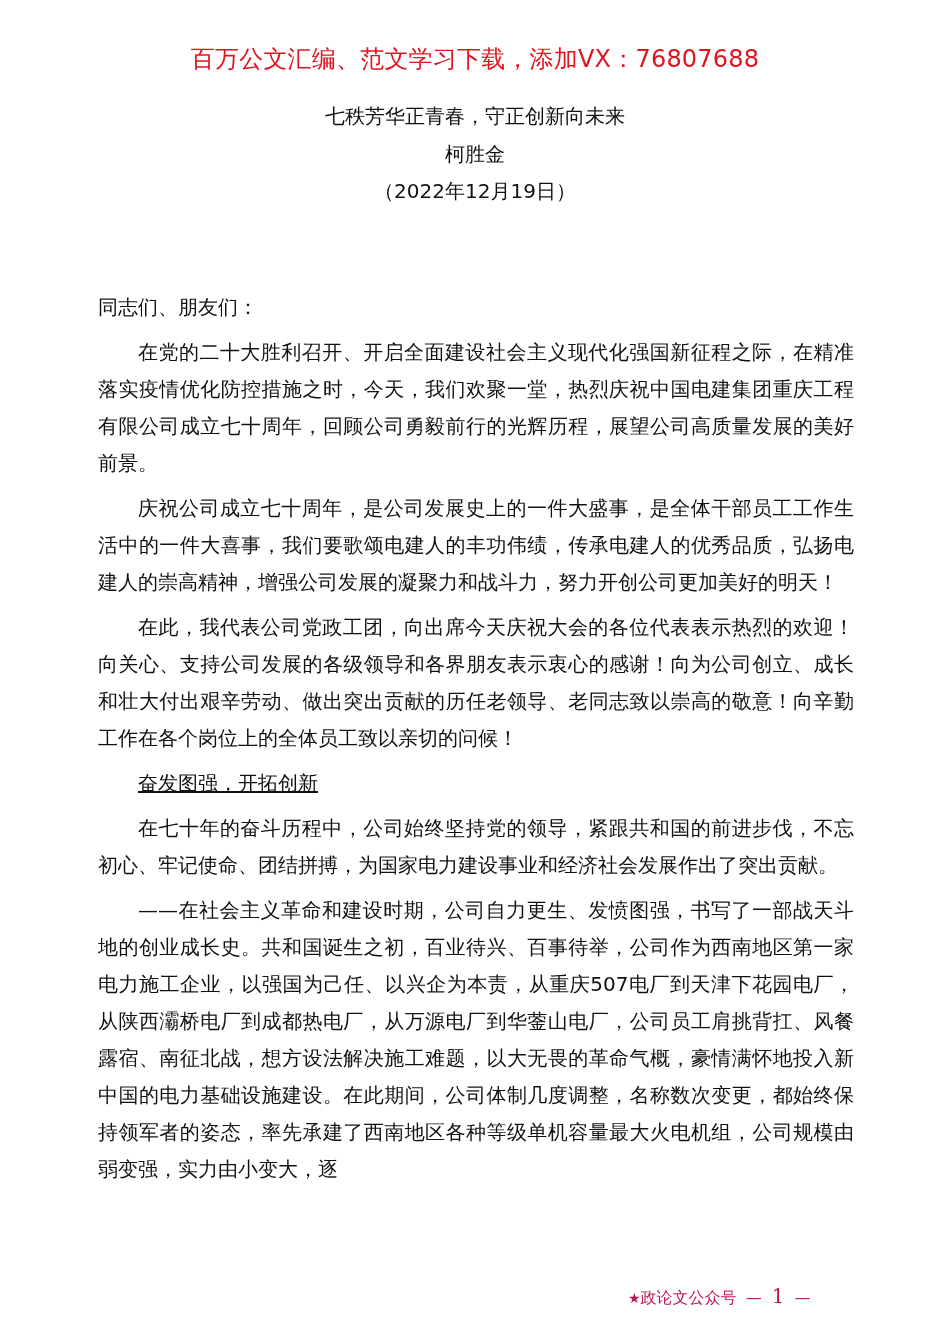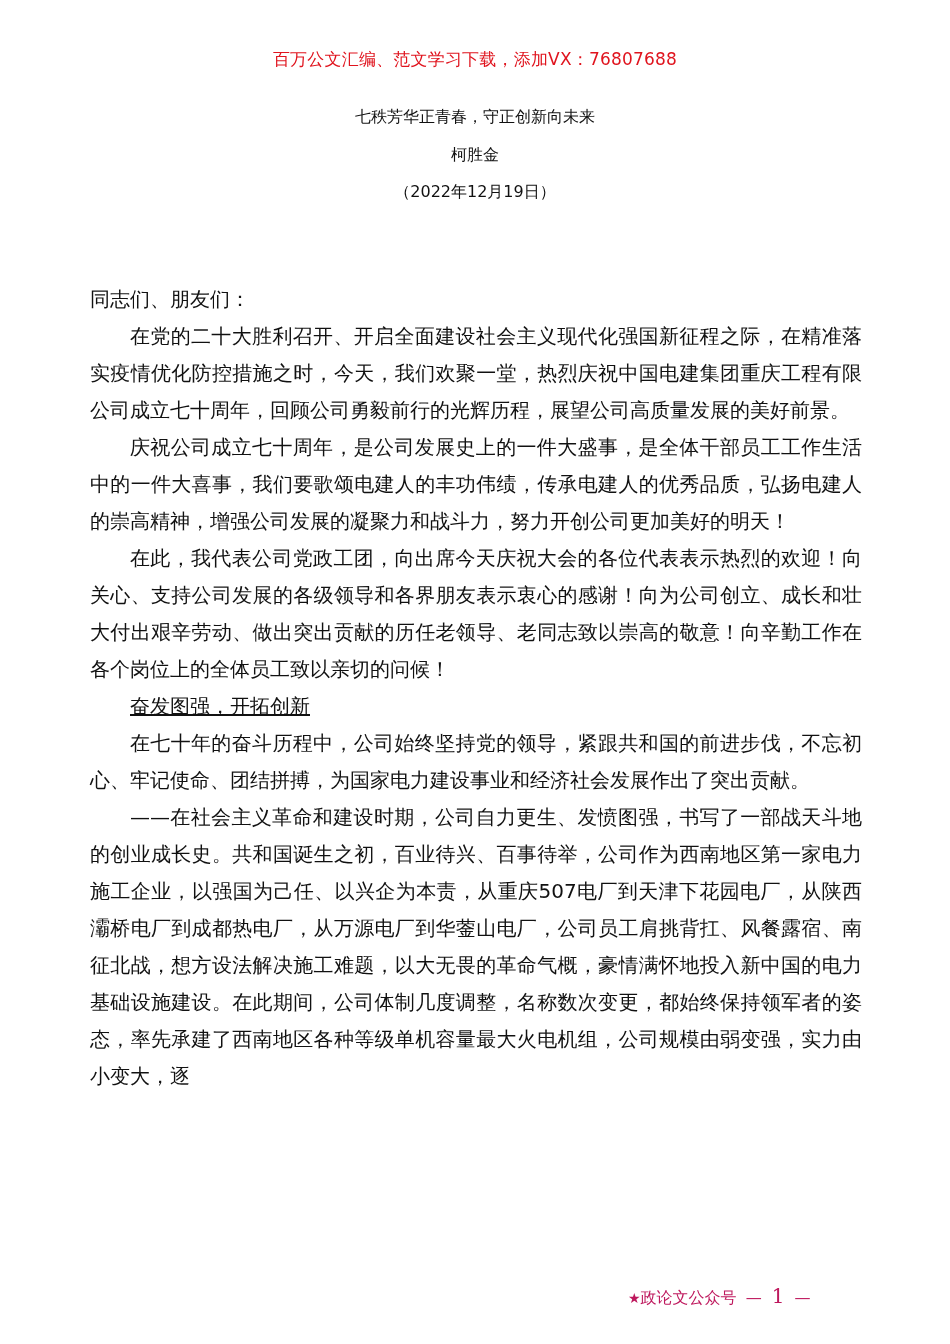--- a/index.html
+++ b/index.html
@@ -3,32 +3,32 @@
 <meta charset="utf-8">
 <style>
   html, body { margin: 0; padding: 0; background: #ffffff; }
   body {
     width: 950px; height: 1344px; position: relative; overflow: hidden;
     font-family: "DejaVu Sans", "Liberation Sans", sans-serif;
     color: #111111;
   }
   .watermark {
     position: absolute; top: 46px; left: 0; width: 950px; text-align: center;
-    color: #e0141e; font-size: 17px; line-height: 26px; letter-spacing: 0.2px;
+    color: #e0141e; font-size: 24px; line-height: 26px; letter-spacing: 0.2px;
   }
   .title-block {
     position: absolute; top: 98px; left: 0; width: 950px; text-align: center;
-    font-size: 16px; line-height: 37.5px; color: #111;
+    font-size: 20px; line-height: 37.5px; color: #111;
   }
   .body-text {
     position: absolute; top: 281px; left: 90px; width: 772px;
     font-size: 20px; line-height: 37px; color: #111;
     text-align: justify; text-justify: inter-character;
   }
-  .body-text p { margin: 0; text-indent: 2em; }
+  .body-text p { margin: 8px; text-indent: 2em; }
   .body-text p.salutation { text-indent: 0; }
   .body-text p.heading { text-indent: 2em; text-decoration: underline; }
   .footer {
     position: absolute; top: 1284px; left: 628px;
     font-size: 16px; color: #be185d; white-space: nowrap;
   }
   .footer .star { font-size: 14px; }
   .footer .pn { font-family: "DejaVu Serif", "Liberation Serif", serif; font-size: 20px; margin: 0 6px; }
   .footer .dash { font-family: "DejaVu Serif", serif; margin: 0 4px; }
 </style>

